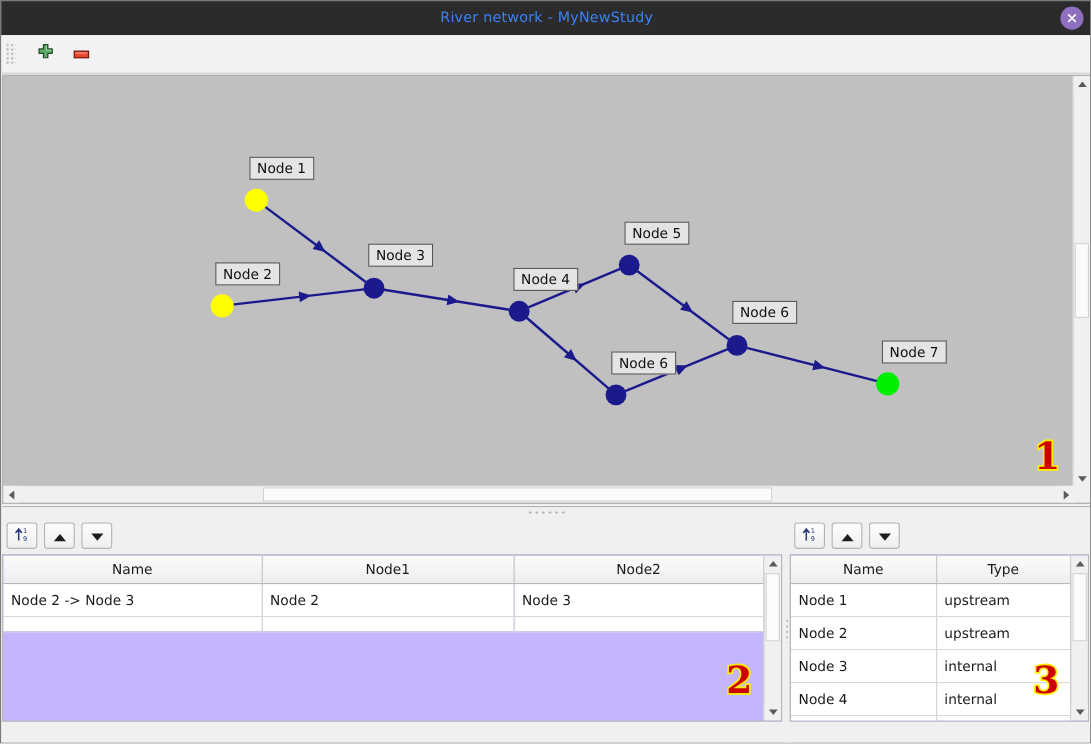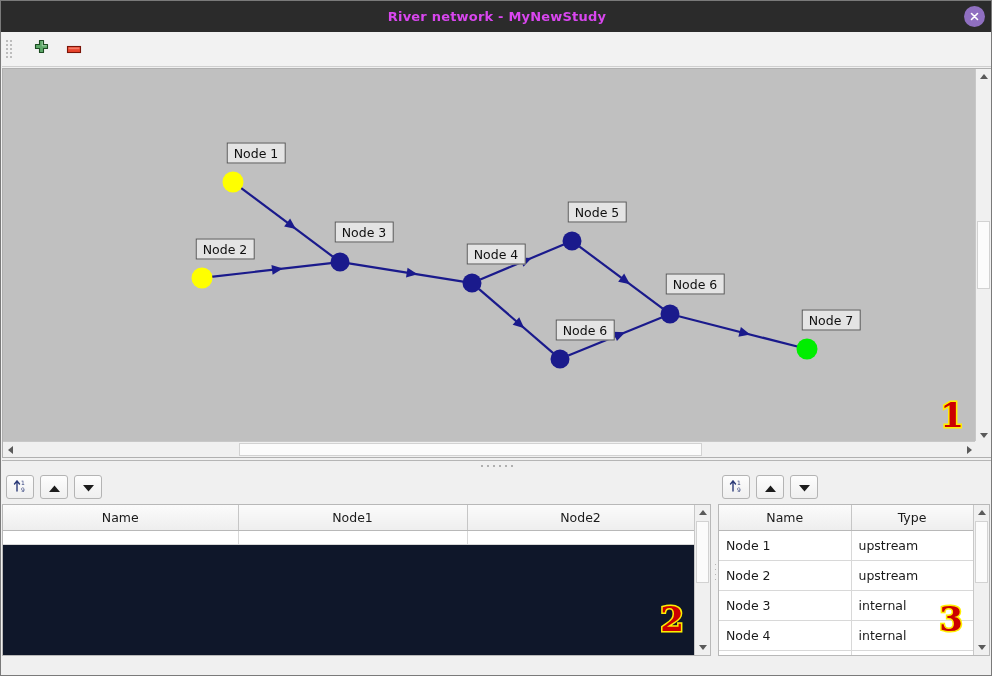--- a/index.html
+++ b/index.html
@@ -19,23 +19,23 @@
   }
 
   
   .titlebar {
     position: absolute; left: 0; top: 0;
     width: 992px; height: 31px;
     background: #2b2b2b;
     display: flex; align-items: center; justify-content: center;
   }
   .titlebar-text {
-    color: #d946ef;
+    color: #3b82f6;
     font-size: 13px;
-    font-weight: bold;
+    font-weight: normal;
     letter-spacing: 0.2px;
     user-select: none;
   }
   .close-btn {
     position: absolute; right: 8px; top: 5px;
     width: 21px; height: 21px;
     border-radius: 50%;
     background: #8f6fc0;
     display: flex; align-items: center; justify-content: center;
     cursor: pointer;
@@ -169,21 +169,21 @@
     background: linear-gradient(#fdfdfd, #efefef);
     border: 1px solid #b4b4b4;
     border-radius: 3px;
     display: flex; align-items: center; justify-content: center;
     cursor: pointer;
   }
 
   .table-area {
     position: absolute; left: 0; top: 34px;
     bottom: 20px;
-    background: #0f172a;
+    background: #c4b5fd;
     border: 1px solid #b8b8b8;
     overflow: hidden;
   }
   .table-area.left  { width: 709px; }
   .table-area.right { width: 272px; }
 
   table.grid {
     border-collapse: collapse;
     table-layout: fixed;
     font-size: 12.5px;
@@ -368,20 +368,25 @@
               <col style="width:227px">
             </colgroup>
           <thead>
               <tr>
                 <th>Name</th>
                 <th>Node1</th>
                 <th>Node2</th>
               </tr>
             </thead>
           <tbody>
+              <tr>
+                <td>Node 2 -&gt; Node 3</td>
+                <td>Node 2</td>
+                <td>Node 3</td>
+              </tr>
               <tr class="partial">
                 <td></td>
                 <td></td>
                 <td></td>
               </tr>
             </tbody>
         </table>
         <div class="annot" style="right:26px; bottom:16px;">
           <span>2</span>
         </div>

